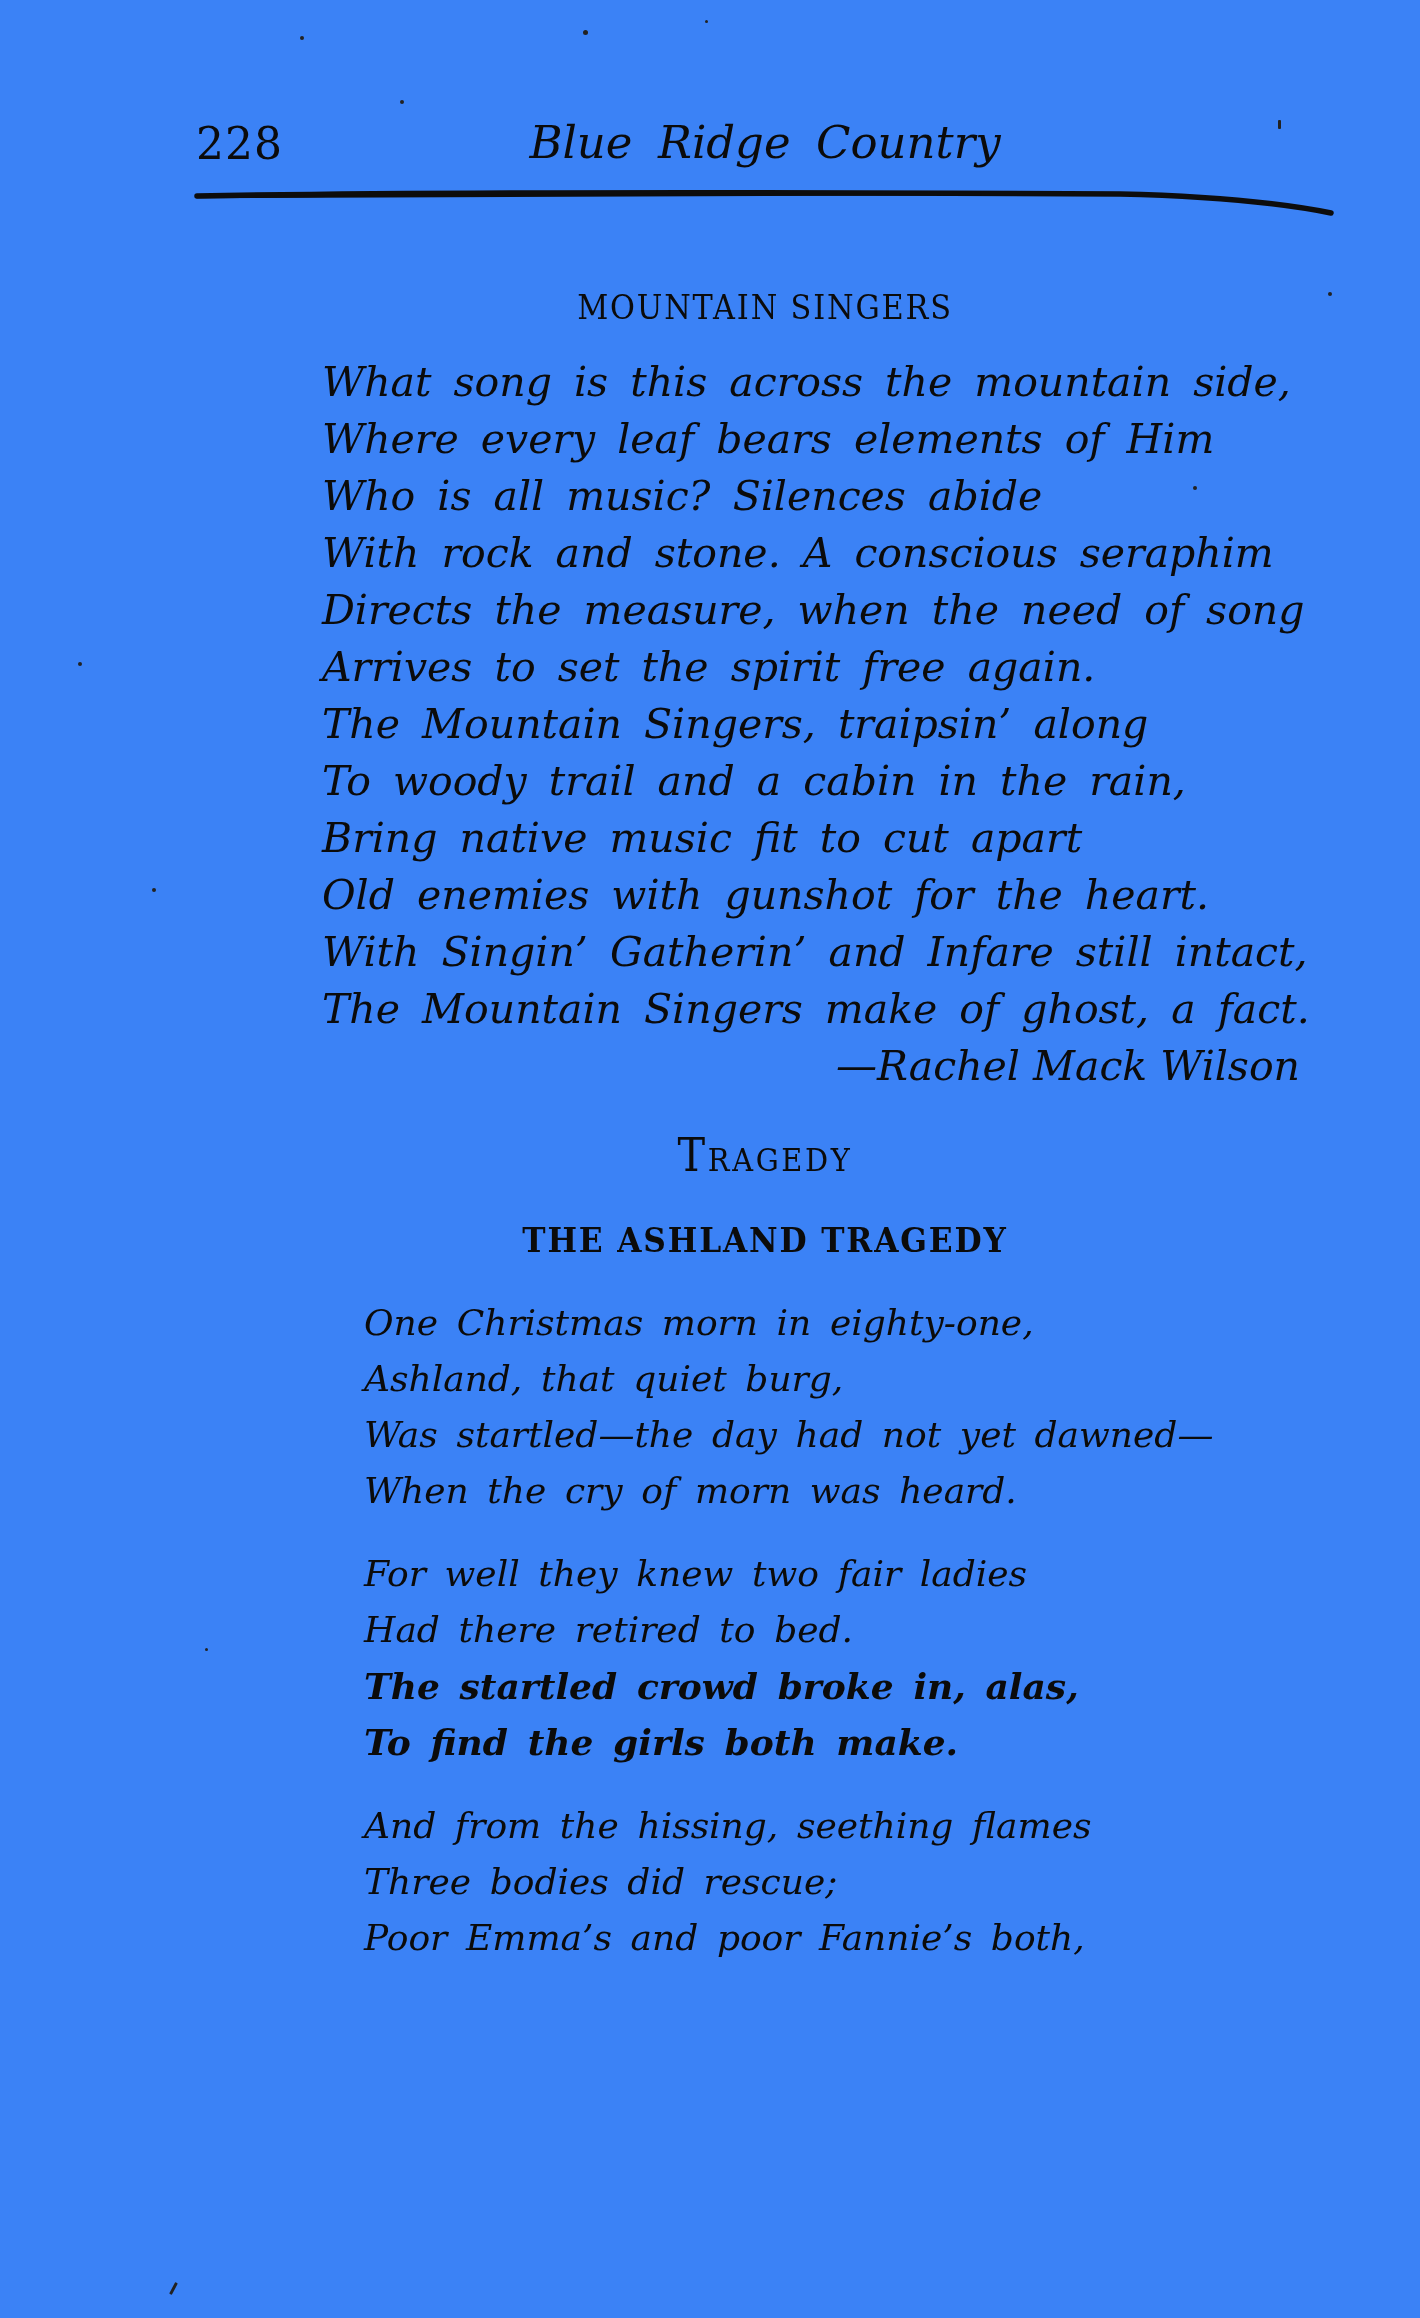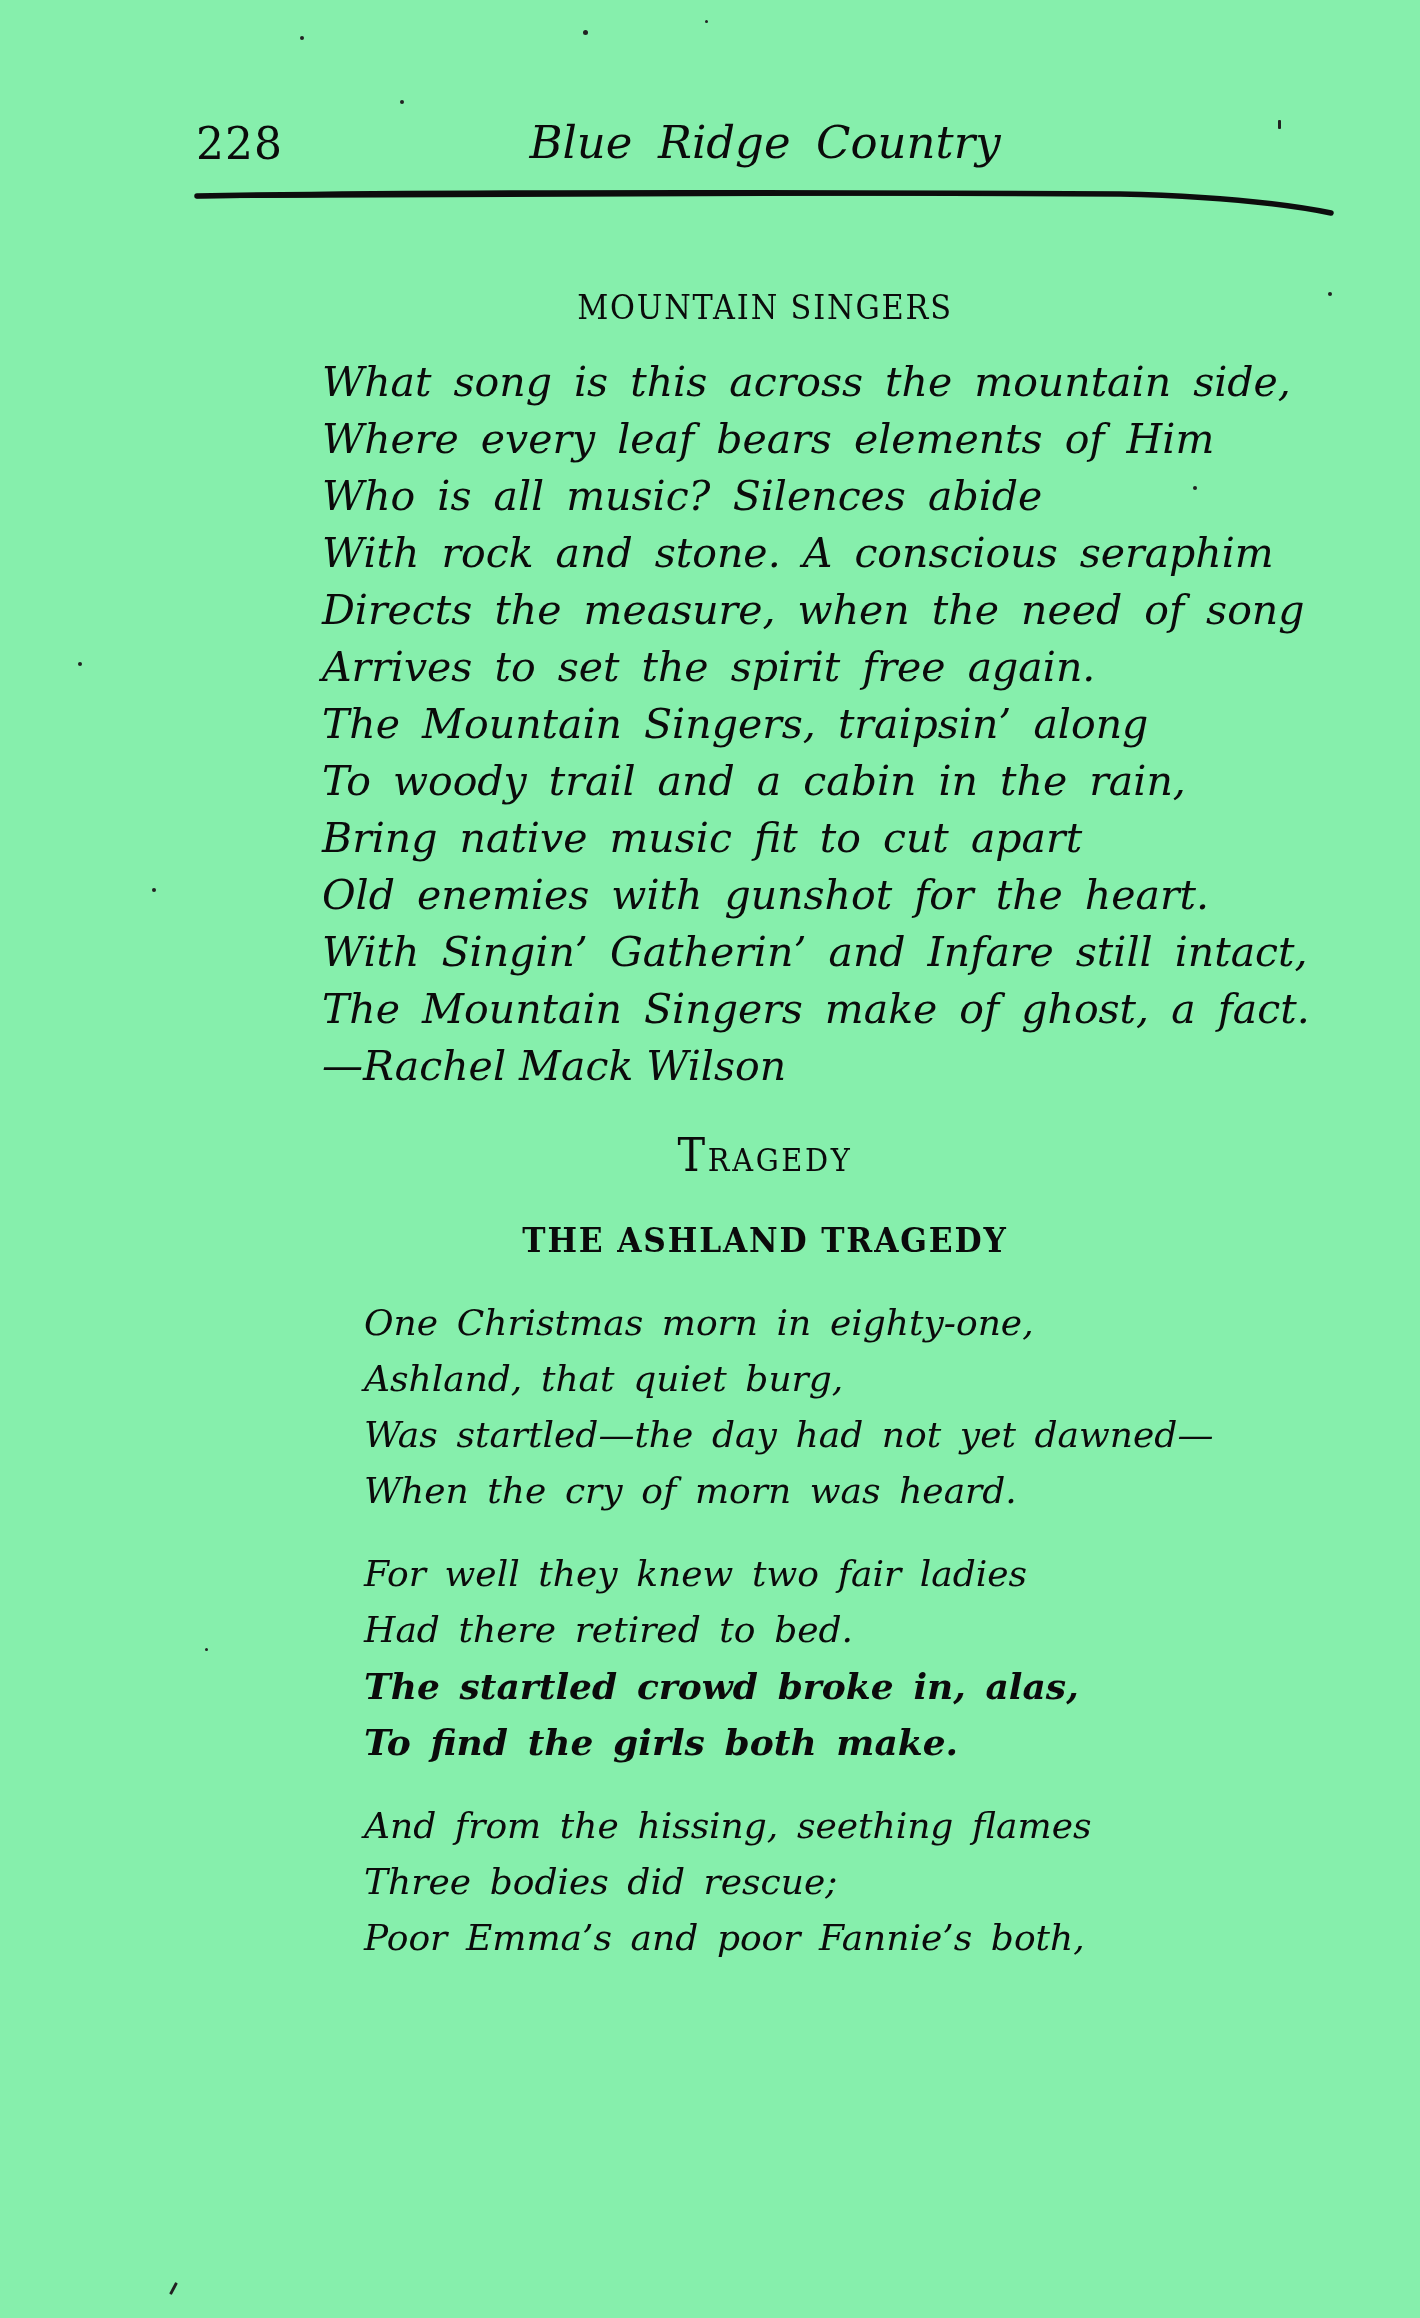--- a/index.html
+++ b/index.html
@@ -1,19 +1,19 @@
 <!DOCTYPE html>
 <html><head>
 <meta charset="utf-8">
 <style>
   html,body{margin:0;padding:0;background:#e8e8e8;}
   .page{
     position:relative;
     width:1420px;height:2318px;
-    background:#86efac;
+    background:#3b82f6;
     font-family:"DejaVu Serif","Liberation Serif",serif;
     color:#0b0b0b;
     overflow:hidden;
   }
   .page-number{
     position:absolute;left:196px;top:118px;
     font-size:44px;letter-spacing:1px;
   }
   .book-title{
     position:absolute;left:196px;width:1138px;top:116px;
@@ -27,21 +27,21 @@
     transform:scaleX(.92);transform-origin:center;
     white-space:nowrap;
   }
   .poem1{
     position:absolute;left:322px;top:354px;width:1000px;
     font-style:italic;font-size:41px;line-height:57px;
     word-spacing:0.22em;white-space:nowrap;
   }
   .attribution{
     position:absolute;left:322px;top:1038px;width:978px;
-    text-align:left;font-style:italic;font-size:41px;line-height:57px;
+    text-align:right;font-style:italic;font-size:41px;line-height:57px;
   }
   .section-heading{
     position:absolute;left:196px;width:1138px;top:1128px;
     text-align:center;font-variant:small-caps;font-size:46px;
     letter-spacing:3px;transform:scaleX(.9);transform-origin:center;
   }
   .poem-heading-2{
     position:absolute;left:196px;width:1138px;top:1220px;
     text-align:center;font-size:34px;font-weight:bold;letter-spacing:2px;
     transform:scaleX(.92);transform-origin:center;

